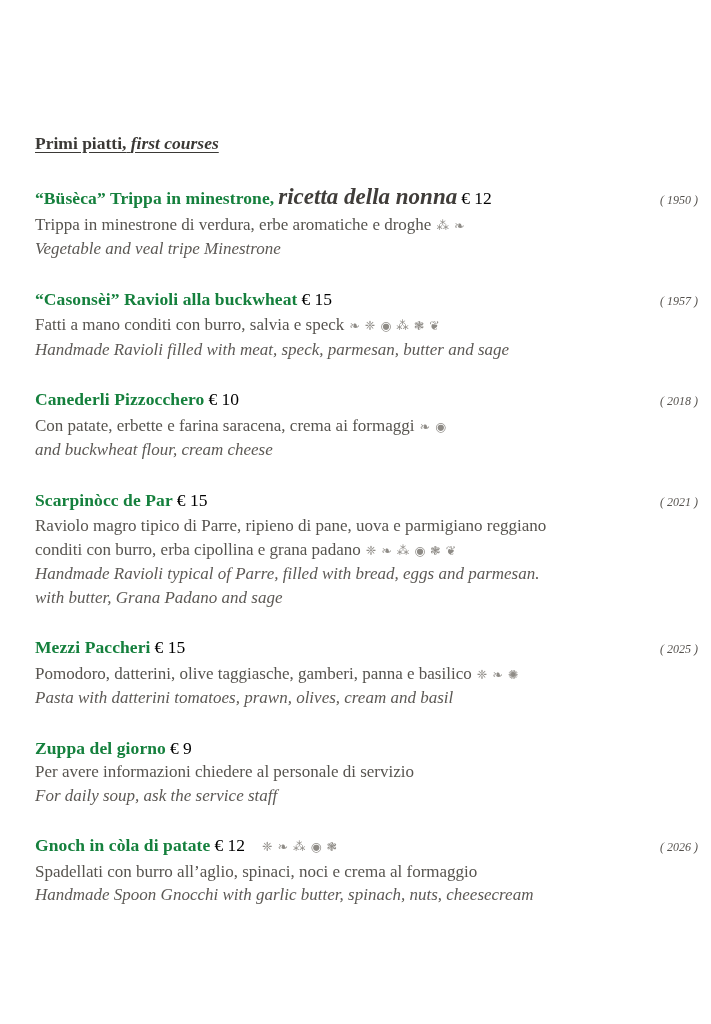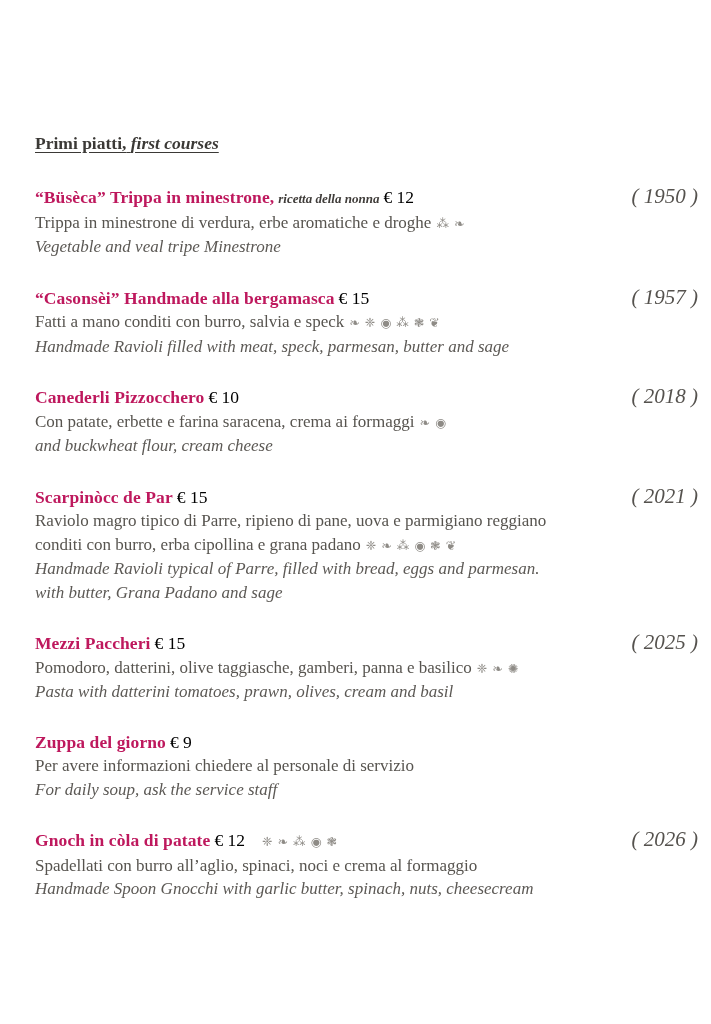--- a/index.html
+++ b/index.html
@@ -6,24 +6,24 @@
   body{width:711px;height:1024px;font-family:"Liberation Serif","DejaVu Serif",serif;}
   .page{box-sizing:border-box;width:711px;height:1024px;padding:131px 13px 0 35px;overflow:hidden;background:#ffffff;}
   .heading{font-size:17.5px;font-weight:bold;color:#3b3936;line-height:24px;}
   .heading-underline{text-decoration:underline;text-underline-offset:3px;}
   .heading-it{font-style:italic;}
   .menu-list{margin:0;}
   .dish{margin-top:27px;}
   .dish:first-child{margin-top:30px;}
   .dish-head{display:flex;justify-content:space-between;align-items:baseline;line-height:23.5px;}
   .dish-head-left{min-width:0;}
-  .dish-title{font-weight:bold;font-size:17.5px;color:#be185d;letter-spacing:.1px;}
-  .dish-title-em{font-weight:bold;font-style:italic;font-size:13px;color:#403d3a;}
+  .dish-title{font-weight:bold;font-size:17.5px;color:#15803d;letter-spacing:.1px;}
+  .dish-title-em{font-weight:bold;font-style:italic;font-size:23px;color:#403d3a;}
   .dish-price{font-weight:normal;font-size:17.5px;color:#000000;}
-  .dish-year{font-style:italic;font-size:21px;color:#55524e;white-space:nowrap;margin-left:12px;}
+  .dish-year{font-style:italic;font-size:12px;color:#55524e;white-space:nowrap;margin-left:12px;}
   .desc-line{font-size:17px;color:#57544f;line-height:23.5px;}
   .en-line{font-style:italic;font-size:17px;color:#5c5955;line-height:23.5px;}
   .icon-group{white-space:nowrap;}
   .title-icons{margin-left:8px;}
   .ing-icon{font-family:"DejaVu Sans",sans-serif;font-style:normal;font-weight:normal;
             font-size:12.5px;color:#8e8b86;margin-left:5px;letter-spacing:0;}
 </style>
 </head>
 <body>
 
@@ -47,21 +47,21 @@
           <div class="desc-line"><span>Trippa in minestrone di verdura, erbe aromatiche e droghe</span><span class="icon-group"><span class="ing-icon">⁂</span><span class="ing-icon">❧</span></span></div>
         </div>
     <div class="dish-en">
           <div class="en-line">Vegetable and veal tripe Minestrone</div>
         </div>
   </section>
 
   <section class="dish">
     <div class="dish-head">
       <span class="dish-head-left">
-        <span class="dish-title">“Casonsèi” Handmade alla bergamasca</span>
+        <span class="dish-title">“Casonsèi” Ravioli alla buckwheat</span>
         
         <span class="dish-price">€ 15</span>
         
       </span>
       <span class="dish-year">( 1957 )</span>
     </div>
     <div class="dish-desc">
           <div class="desc-line"><span>Fatti a mano conditi con burro, salvia e speck</span><span class="icon-group"><span class="ing-icon">❧</span><span class="ing-icon">❈</span><span class="ing-icon">◉</span><span class="ing-icon">⁂</span><span class="ing-icon">❃</span><span class="ing-icon">❦</span></span></div>
         </div>
     <div class="dish-en">

